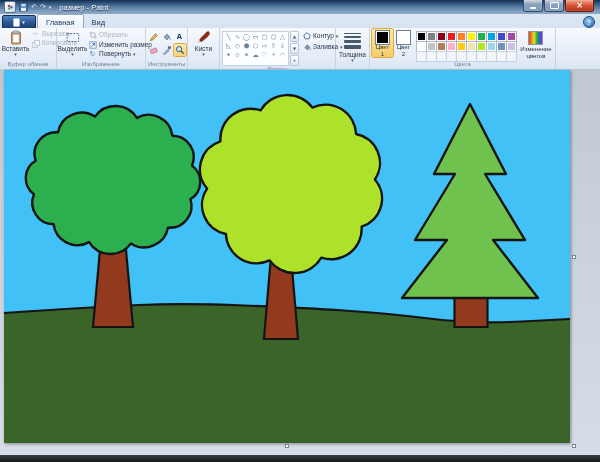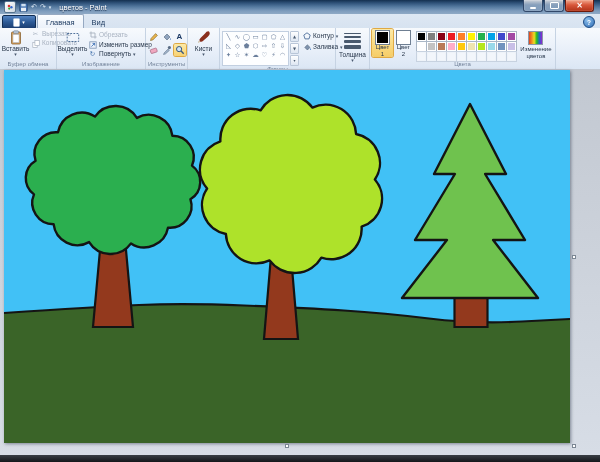--- a/index.html
+++ b/index.html
@@ -111,21 +111,21 @@
         <svg width="9" height="9" viewBox="0 0 9 9">
             <rect x="0.6" y="0.6" width="7.8" height="7.8" rx="1" fill="#3f6fae" stroke="#24456f" stroke-width="0.6"></rect>
             <rect x="2.3" y="0.8" width="4.4" height="2.6" fill="#cfe0f0"></rect>
             <rect x="2" y="4.7" width="5" height="3.5" fill="#e8eef6"></rect>
           </svg>
       </span>
       <span class="qicon qarrow uic">↶</span>
       <span class="qicon qarrow uic">↷</span>
       <span class="qcaret uic">▾</span>
     </div>
-    <span class="title">цветов - Paint</span>
+    <span class="title">размер - Paint</span>
     <div class="winbtns">
       <span class="wbtn min">
           <i class="g-min"></i>
         </span>
       <span class="wbtn max">
           <i class="g-max"></i>
         </span>
       <span class="wbtn close">
           <span class="g-close uic">×</span>
         </span>

